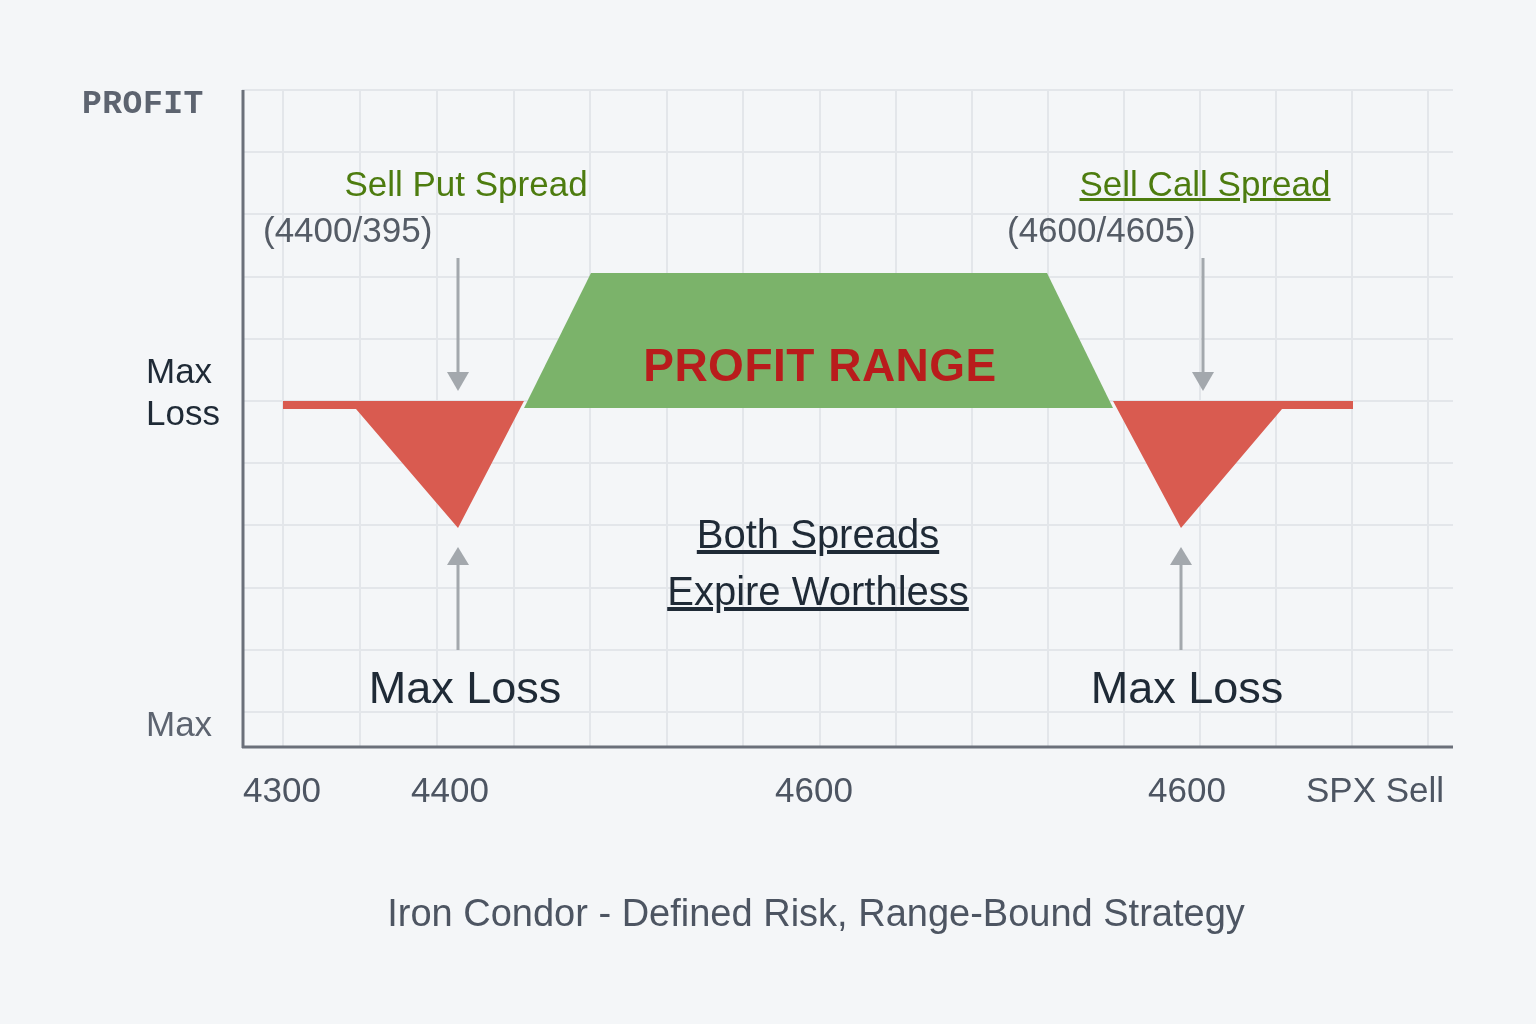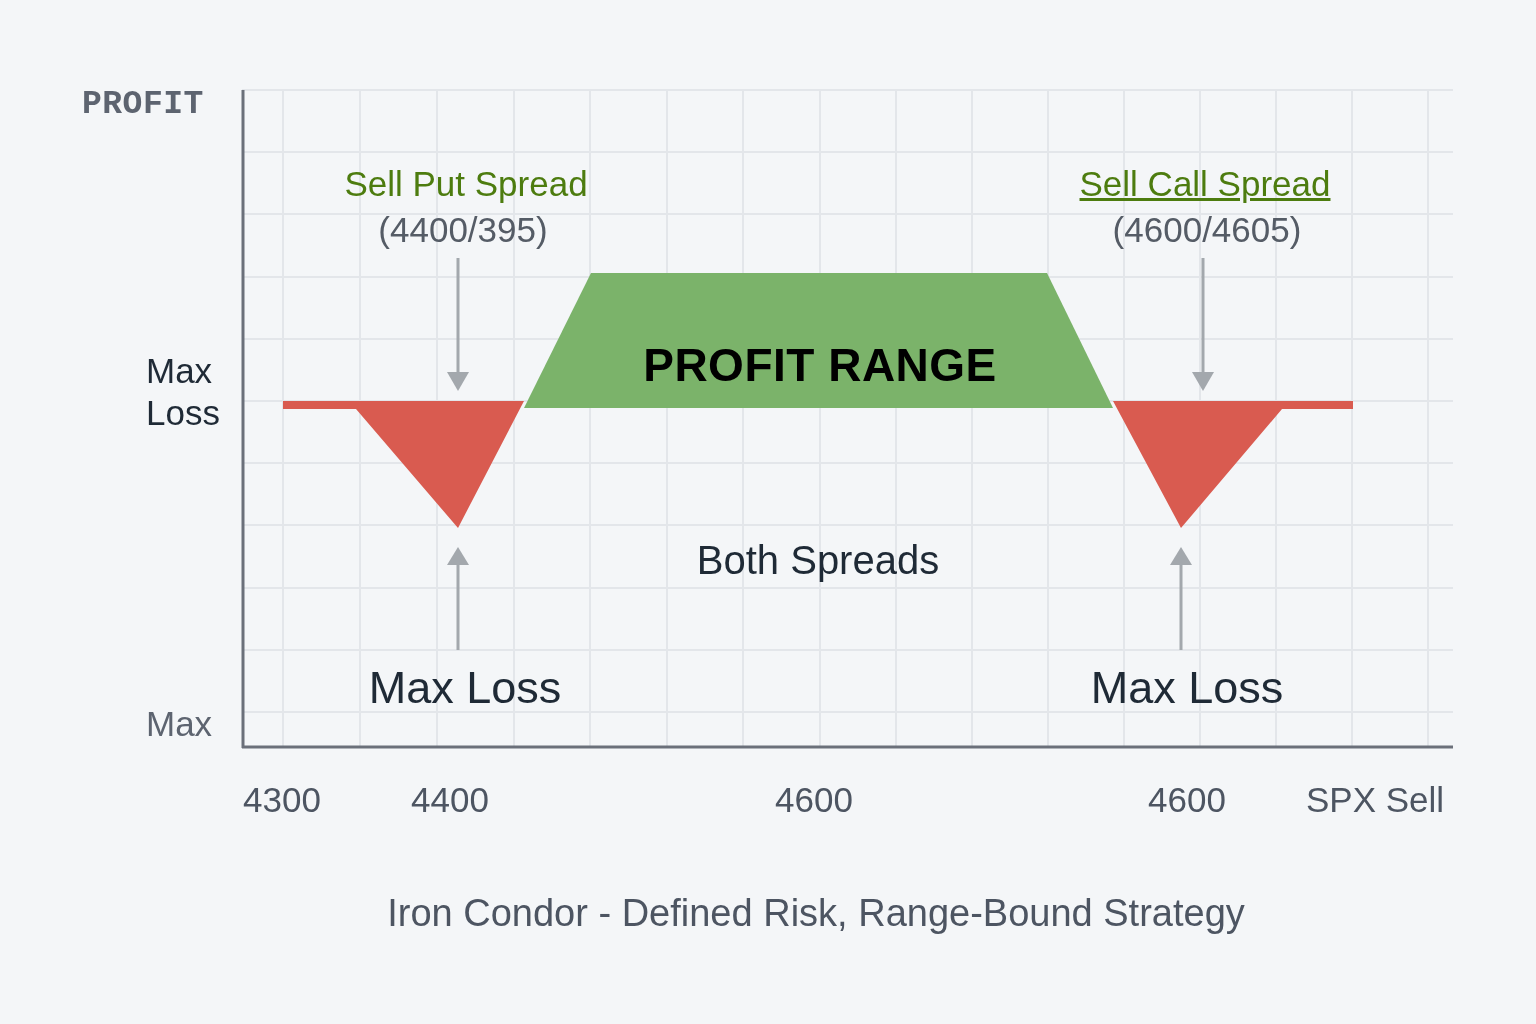--- a/index.html
+++ b/index.html
@@ -18,35 +18,35 @@
   .ylabel-maxloss {
     left: 146px; top: 350px; font-size: 35px; color: #1f2a36; line-height: 42px;
   }
   .ylabel-max {
     left: 146px; top: 704px; font-size: 35px; color: #5d6470;
   }
   .annot-title {
     font-size: 35px; color: #4d7c0f; text-align: center; width: 400px;
   }
   .annot-sub {
-    font-size: 35px; color: #555c66; text-align: center; width: 400px;
+    font-size: 35px; color: #555c66; text-align: left; width: 400px;
   }
   .profit-range-label {
     left: 560px; top: 338px; width: 520px; text-align: center;
-    font-size: 46px; font-weight: bold; color: #000000; letter-spacing: 0.5px;
+    font-size: 46px; font-weight: bold; color: #b91c1c; letter-spacing: 0.5px;
   }
   .center-note {
-    left: 568px; top: 532px; width: 500px; text-align: center;
-    font-size: 40px; color: #1f2a36; line-height: 57px;
+    left: 568px; top: 506px; width: 500px; text-align: center;
+    font-size: 40px; color: #1f2a36; line-height: 57px; text-decoration: underline;
   }
   .maxloss-label {
     font-size: 45px; color: #1f2a36; width: 300px; text-align: center;
   }
   .xtick {
-    top: 770px; font-size: 35px; color: #4d5562; text-align: center; width: 140px; margin-top: 10px;
+    top: 770px; font-size: 35px; color: #4d5562; text-align: center; width: 140px;
   }
   .caption {
     left: 0; width: 1632px; top: 892px; text-align: center;
     font-size: 38px; color: #4d5562;
   }
 </style>
 </head>
 <body>
 
 <svg id="chart-svg" width="1536" height="1024" viewBox="0 0 1536 1024" xmlns="http://www.w3.org/2000/svg">
@@ -113,20 +113,21 @@
 <div class="abs annot-title" style="left:266px; top:164px;">Sell Put Spread</div>
 <div class="abs annot-sub" style="left:263px; top:210px;">(4400/395)</div>
 
 <div class="abs annot-title" style="left:1005px; top:164px;text-decoration:underline;">Sell Call Spread</div>
 <div class="abs annot-sub" style="left:1007px; top:210px;">(4600/4605)</div>
 
 <div class="abs profit-range-label">PROFIT RANGE</div>
 
 <div class="abs center-note">
   <div>Both Spreads</div>
+  <div>Expire Worthless</div>
 </div>
 
 <div class="abs maxloss-label" style="left:315px; top:662px;">Max Loss</div>
 <div class="abs maxloss-label" style="left:1037px; top:662px;">Max Loss</div>
 
 <div class="abs xtick" style="left:212px;">4300</div>
 <div class="abs xtick" style="left:380px;text-align:center;">4400</div>
 <div class="abs xtick" style="left:744px;">4600</div>
 <div class="abs xtick" style="left:1117px;">4600</div>
 <div class="abs xtick" style="left:1306px; width:180px; text-align:left;">SPX Sell</div>

